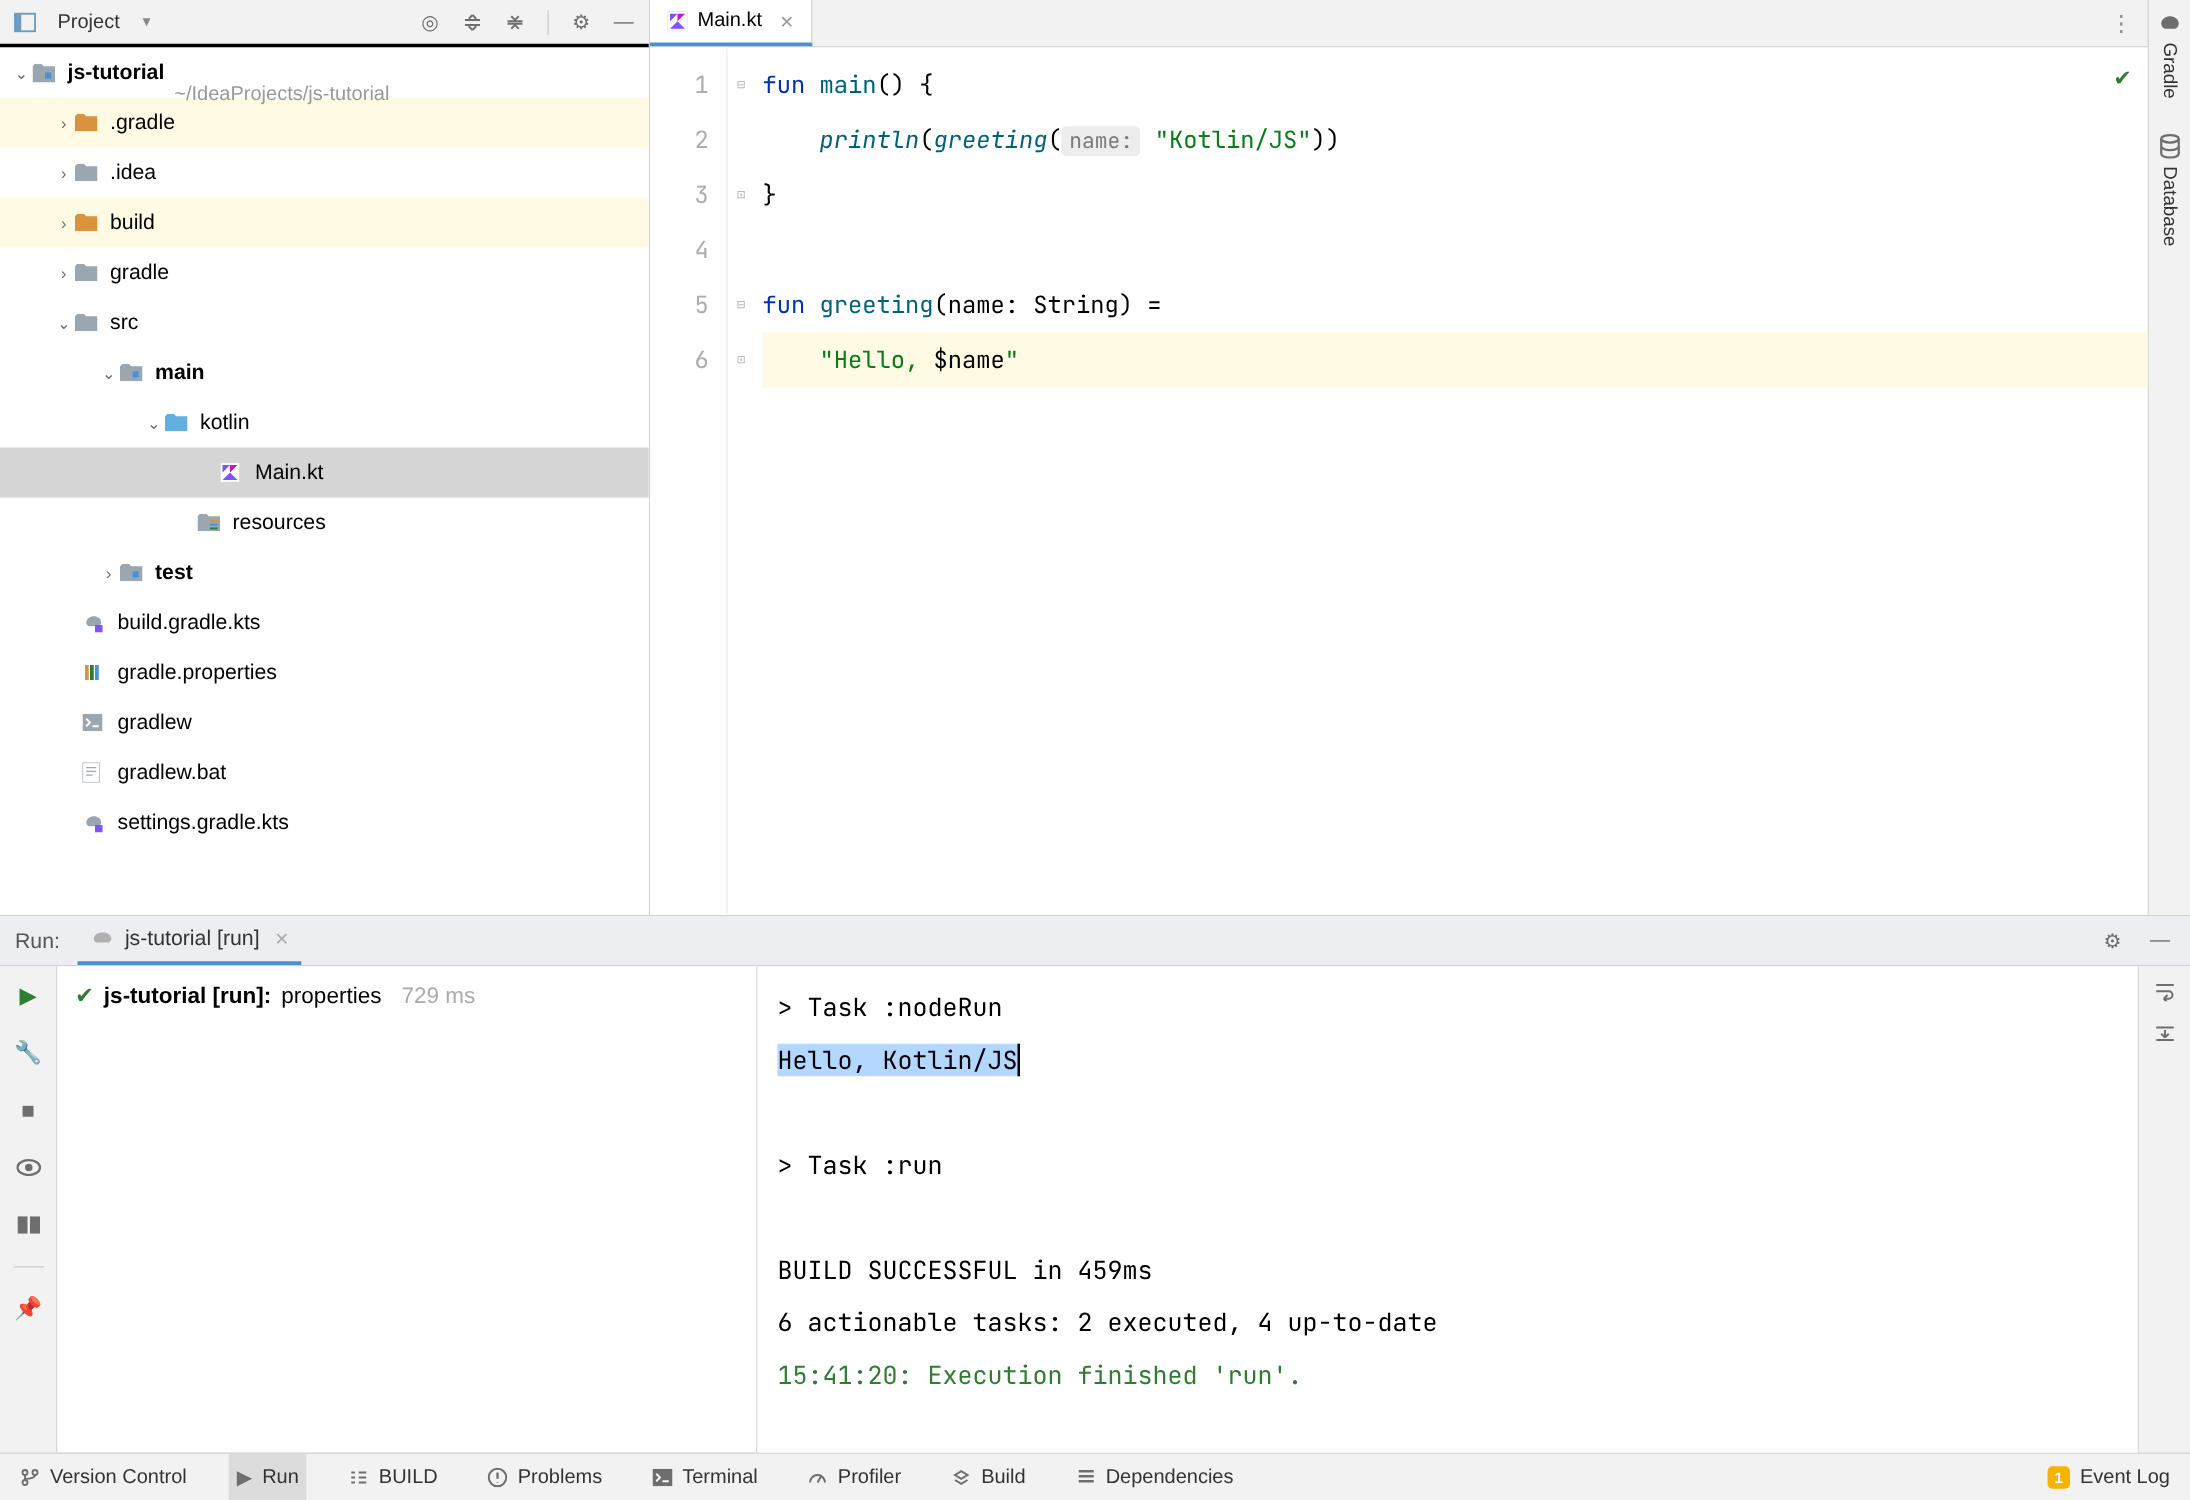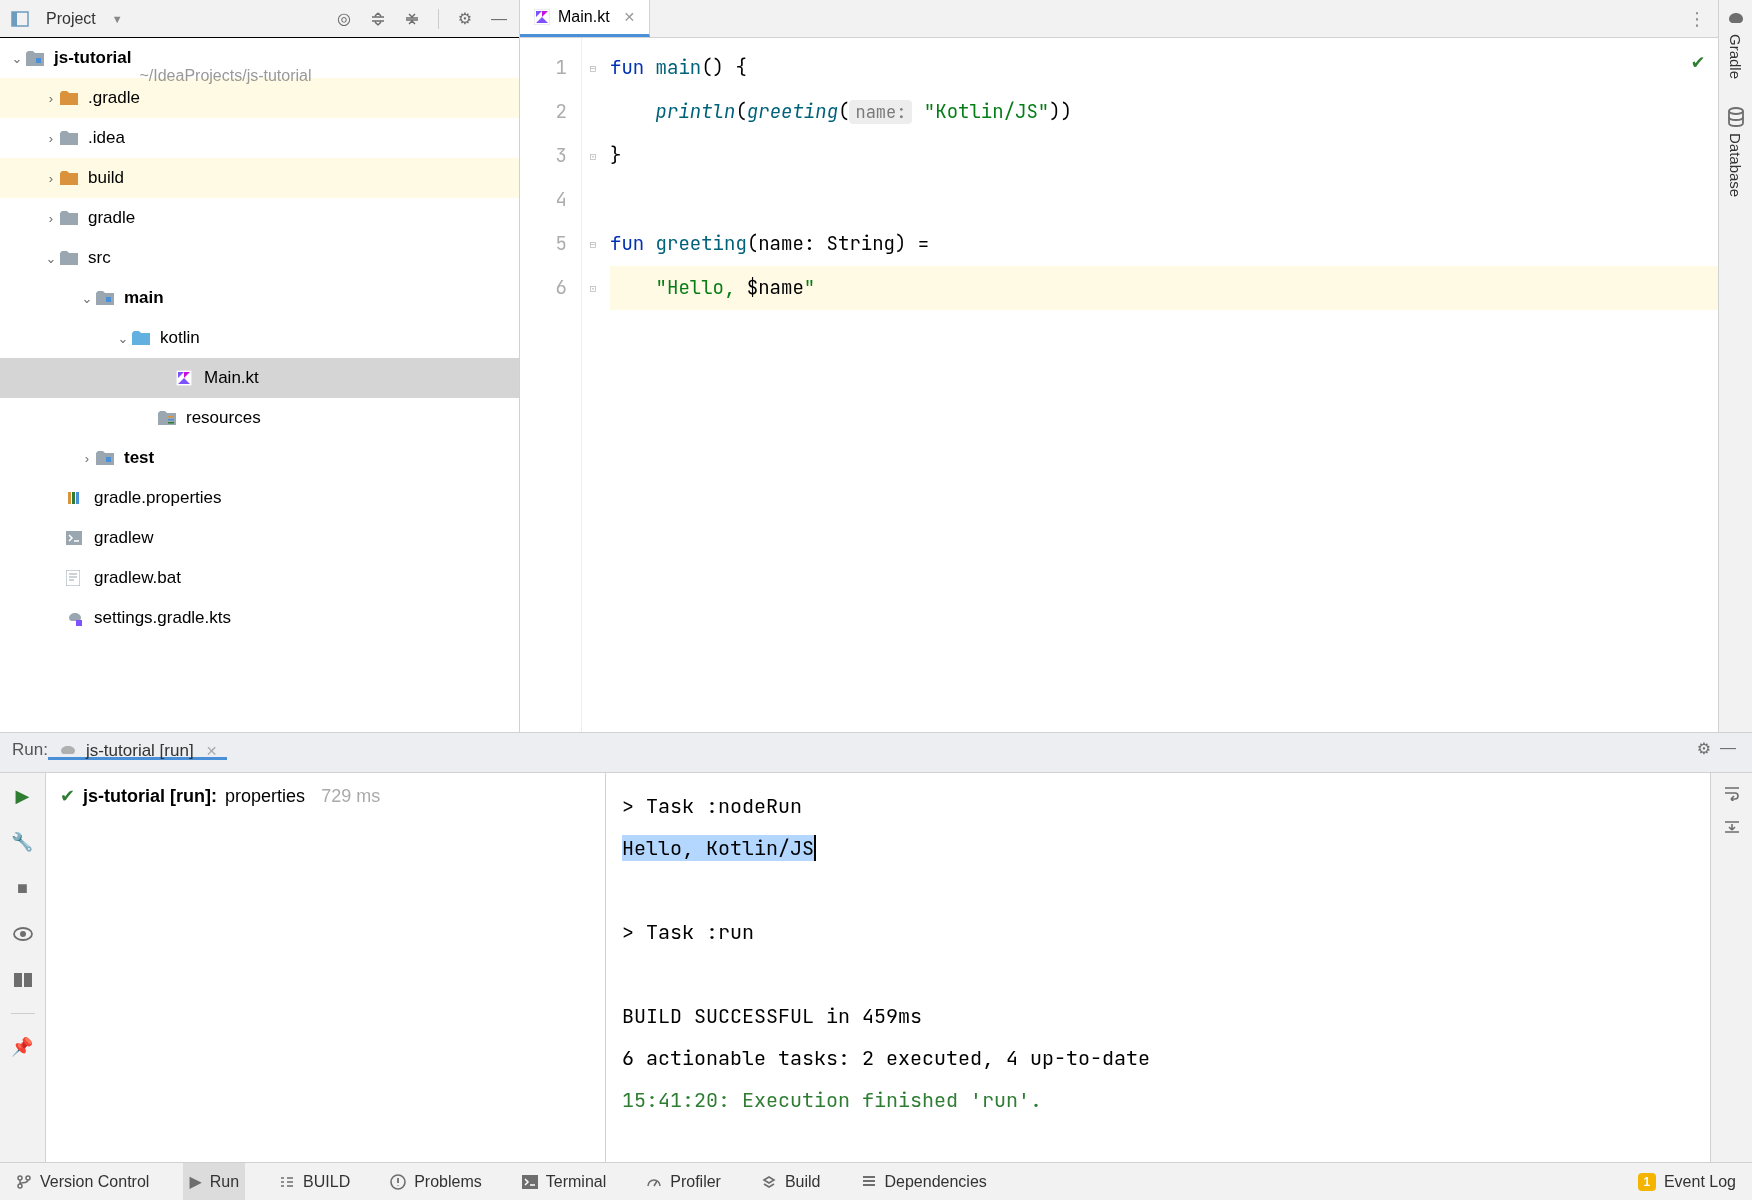--- a/index.html
+++ b/index.html
@@ -18,21 +18,21 @@
 .left-pane { width: 520px; display: flex; flex-direction: column; border-right: 1px solid #d1d1d1; }
 .center-pane { flex: 1; display: flex; flex-direction: column; min-width: 0; }
 .right-gutter { width: 34px; background: #f2f2f2; border-left: 1px solid #d1d1d1; display: flex; flex-direction: column; align-items: center; padding-top: 10px; gap: 28px; }
 .right-gutter-item { writing-mode: vertical-rl; text-orientation: mixed; font-size: 15px; color: #333; display: flex; align-items: center; gap: 6px; cursor: pointer; }
 .right-gutter-icon { writing-mode: horizontal-tb; font-size: 17px; }
 
 
 .project-toolbar {
   height: 38px;
   background: #f2f2f2;
-  border-bottom: 1px solid #000000;
+  border-bottom: 3px solid #000000;
   display: flex;
   align-items: center;
   padding: 0 8px;
   gap: 10px;
 }
 .project-toolbar .title { font-size: 16px; color: #333; margin-left: 4px; }
 .project-toolbar .dropdown-arrow { color: #888; font-size: 11px; margin-left: 6px; }
 .project-toolbar .spacer { flex: 1; }
 .tb-btn { width: 24px; height: 24px; display: inline-flex; align-items: center; justify-content: center; color: #6e6e6e; cursor: pointer; font-size: 16px; }
 
@@ -90,22 +90,23 @@
 .var { color: #000; text-align: right; }
 .editor-check { position: absolute; top: 10px; right: 14px; color: #2e7d32; font-size: 20px; }
 
 
 .run-panel { height: 430px; display: flex; flex-direction: column; border-top: 1px solid #d1d1d1; }
 .run-header {
   height: 40px;
   background: #eceef1;
   border-bottom: 1px solid #d1d1d1;
   display: flex;
-  align-items: flex-end;
-  padding: 12px 12px;
+  align-items: center;
+  padding: 0 12px;
+  gap: 14px;
   font-size: 17px;
 }
 .run-header .label { color: #555; }
 .run-tab {
   display: flex; align-items: center; gap: 8px;
   padding: 0 10px; height: 100%;
   border-bottom: 3px solid #4a90d9;
   color: #333;
 }
 .run-tab .close { color: #aaa; font-size: 14px; margin-left: 4px; }
@@ -282,20 +283,29 @@
         <span class="icon">
           <svg width="18" height="14" viewBox="0 0 18 14">
               <path d="M0 2l2-2h5l2 2h9v12H0z" fill="#9aa7b0"></path>
               <rect x="10" y="6" width="5" height="5" fill="#4a90d9"></rect>
             </svg>
         </span>
         <span class="label bold">test</span>
       </div>
       <div class="tree-row" style="padding-left:66px">
         <span class="icon">
+          <svg width="18" height="16" viewBox="0 0 18 16">
+              <path d="M3 8c0-3 3-5 6-5s6 2 6 5c0 2-2 3-2 3H5s-2-1-2-3z" fill="#9aa7b0"></path>
+              <path d="M10 10h6l-6 6zM16 10l-6 6h6z" fill="#7f52ff"></path>
+            </svg>
+        </span>
+        <span class="label">build.gradle.kts</span>
+      </div>
+      <div class="tree-row" style="padding-left:66px">
+        <span class="icon">
           <svg width="16" height="16" viewBox="0 0 16 16">
               <rect x="2" y="2" width="3" height="12" fill="#d9933d"></rect>
               <rect x="6" y="2" width="3" height="12" fill="#2e7d32"></rect>
               <rect x="10" y="2" width="3" height="12" fill="#4a90d9"></rect>
             </svg>
         </span>
         <span class="label">gradle.properties</span>
       </div>
       <div class="tree-row" style="padding-left:66px">
         <span class="icon file-grey">

